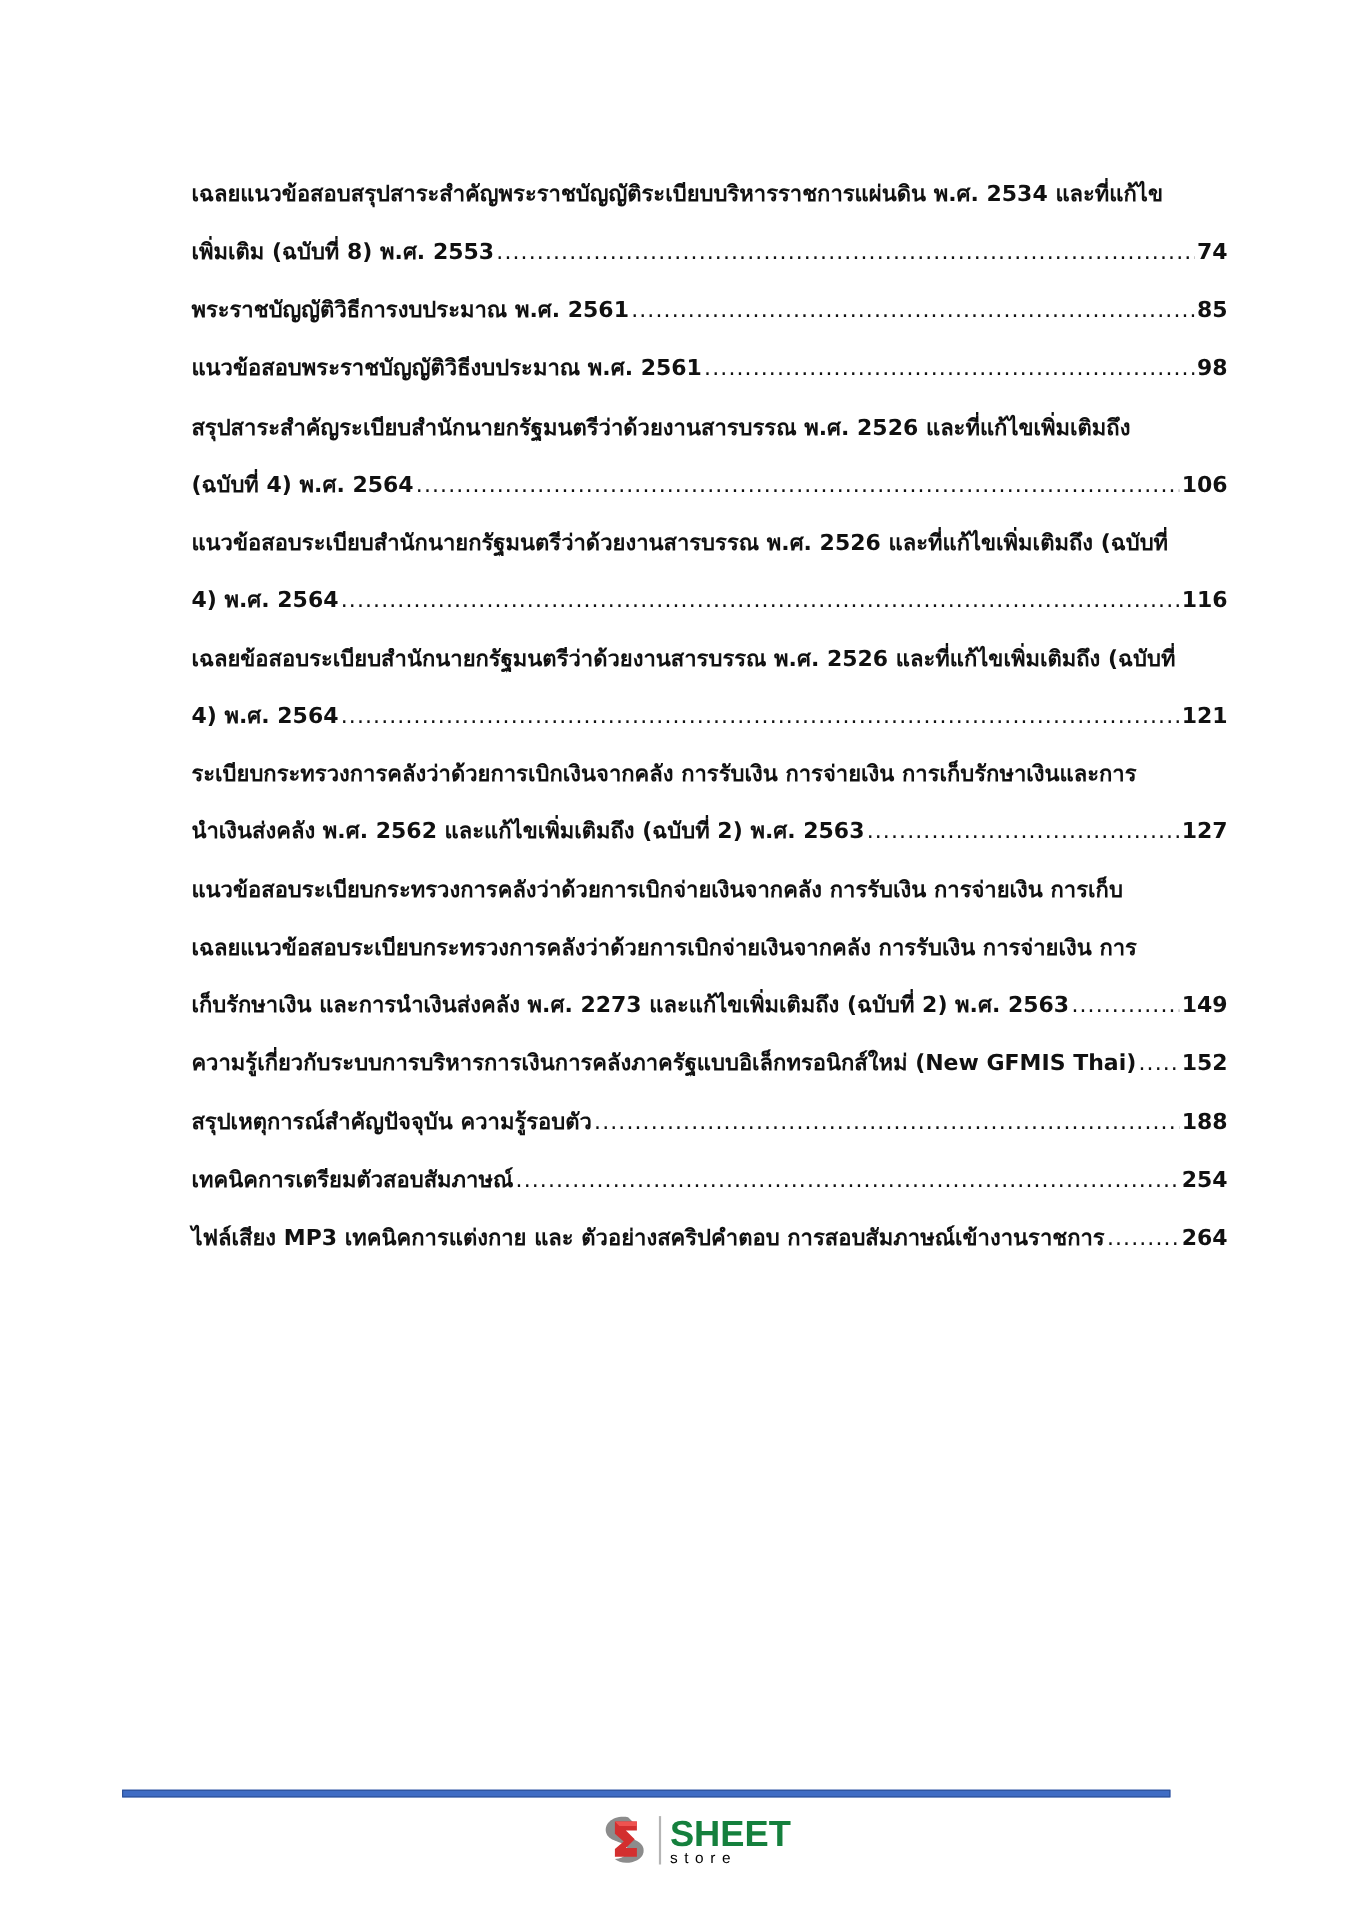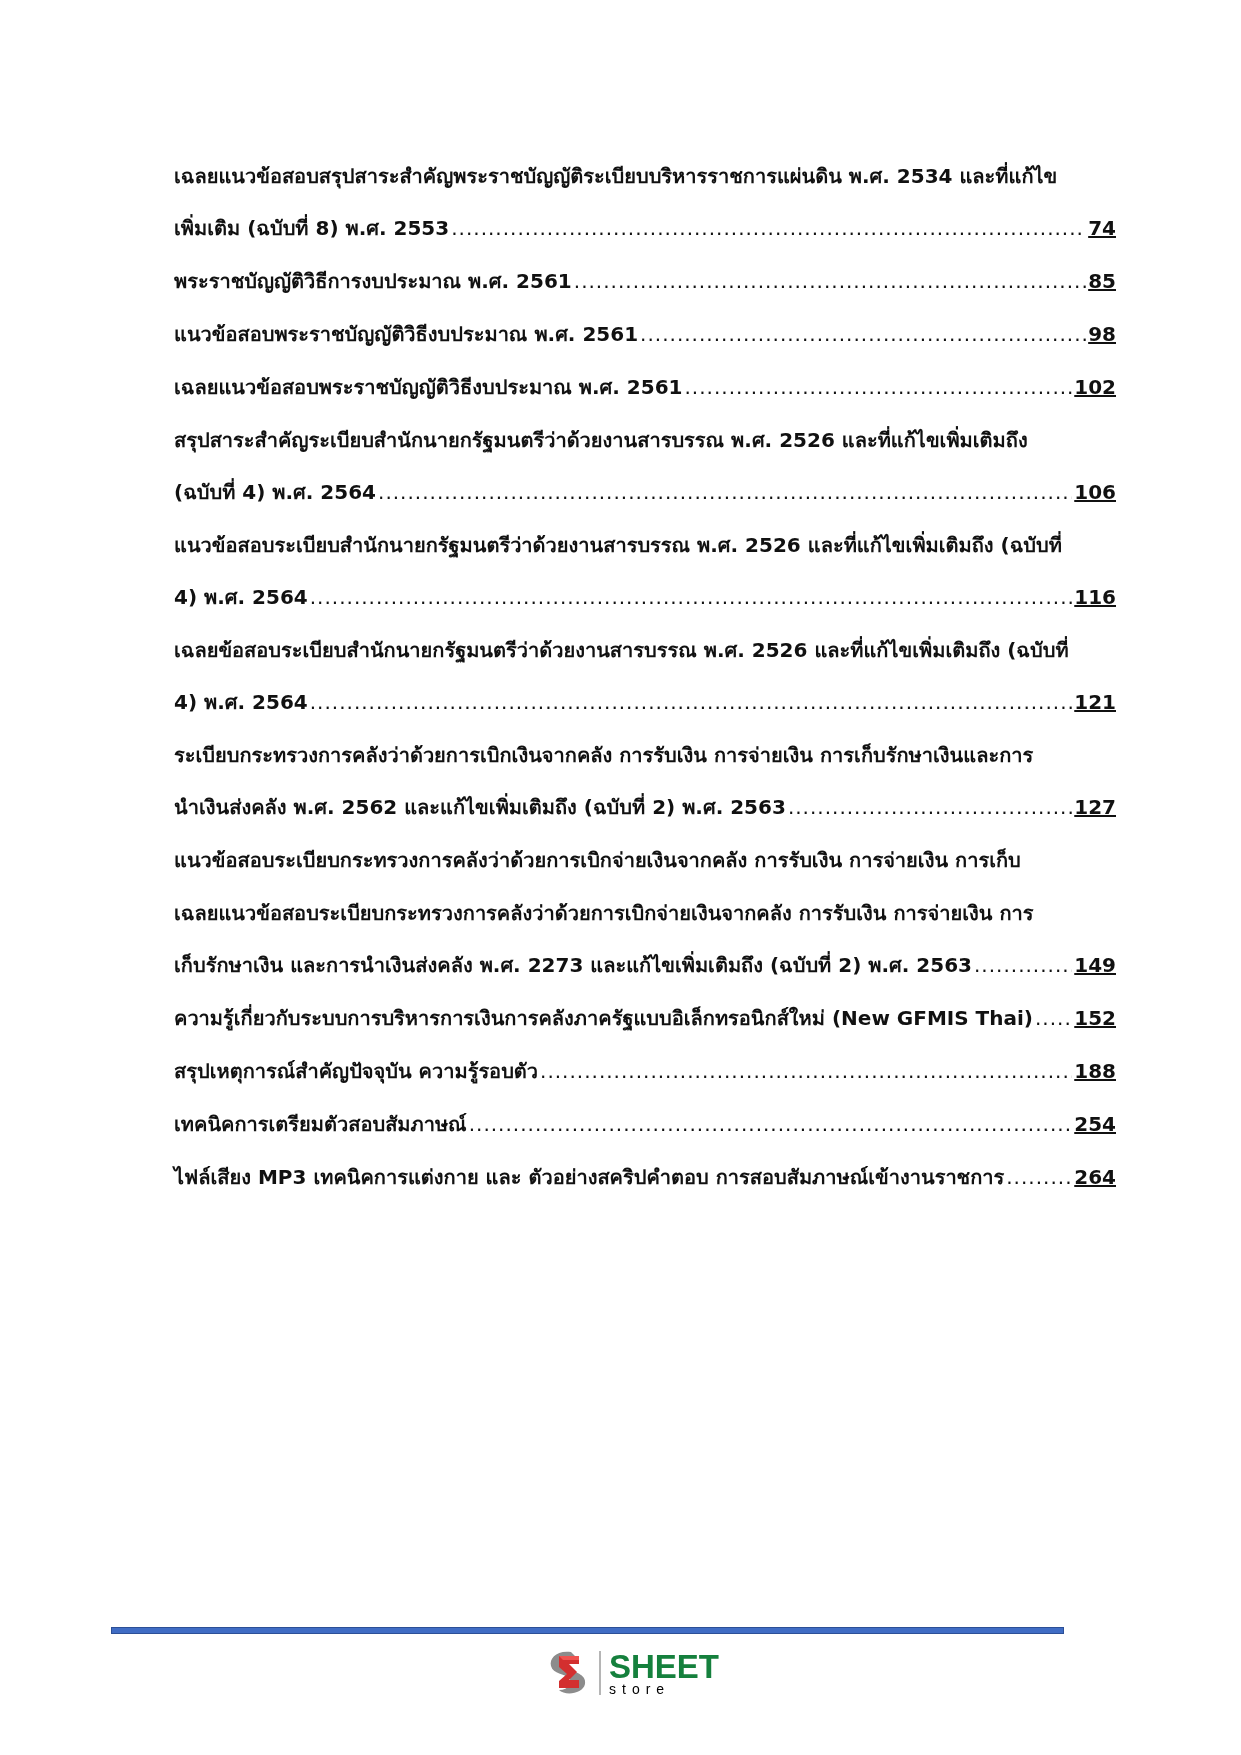--- a/index.html
+++ b/index.html
@@ -47,21 +47,20 @@
       white-space: nowrap;
       margin: 0 2px;
       letter-spacing: 1px;
       font-weight: normal;
     }
     .toc-entry .leader::before {
       content: "........................................................................................................................................................................................................................................................................................................";
     }
     .toc-entry .page {
       flex: 0 0 auto;
-      text-decoration: underline;
     }
     .gap { height: 1px; }
     .footer-rule {
       position: absolute;
       left: 111px;
       top: 1627px;
       width: 953px;
       height: 7px;
       background: #3f6cc4;
       border: 1px solid #2c4f96;
@@ -132,27 +131,20 @@
 
   <div class="toc-entry">
     <div class="last-line">
       <span class="last-text">แนวข้อสอบพระราชบัญญัติวิธีงบประมาณ พ.ศ. 2561</span>
       <span class="leader"></span>
       <span class="page">98</span>
     </div>
   </div>
   <div class="gap"></div>
 
-  <div class="toc-entry">
-    <div class="last-line">
-      <span class="last-text">เฉลยแนวข้อสอบพระราชบัญญัติวิธีงบประมาณ พ.ศ. 2561</span>
-      <span class="leader"></span>
-      <span class="page">102</span>
-    </div>
-  </div>
   <div class="gap"></div>
 
   <div class="toc-entry">
     <span class="line">สรุปสาระสำคัญระเบียบสำนักนายกรัฐมนตรีว่าด้วยงานสารบรรณ พ.ศ. 2526 และที่แก้ไขเพิ่มเติมถึง</span>
     <div class="last-line">
       <span class="last-text">(ฉบับที่ 4) พ.ศ. 2564</span>
       <span class="leader"></span>
       <span class="page">106</span>
     </div>
   </div>

